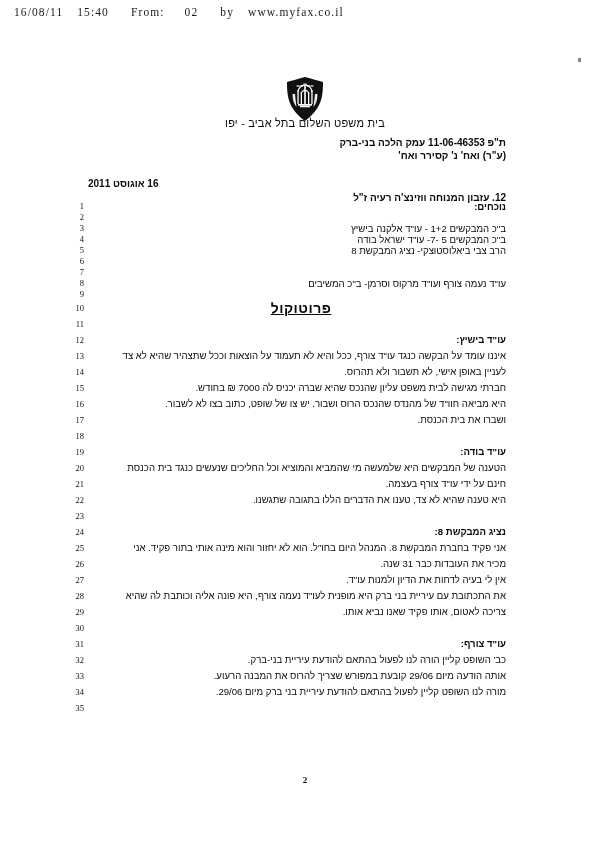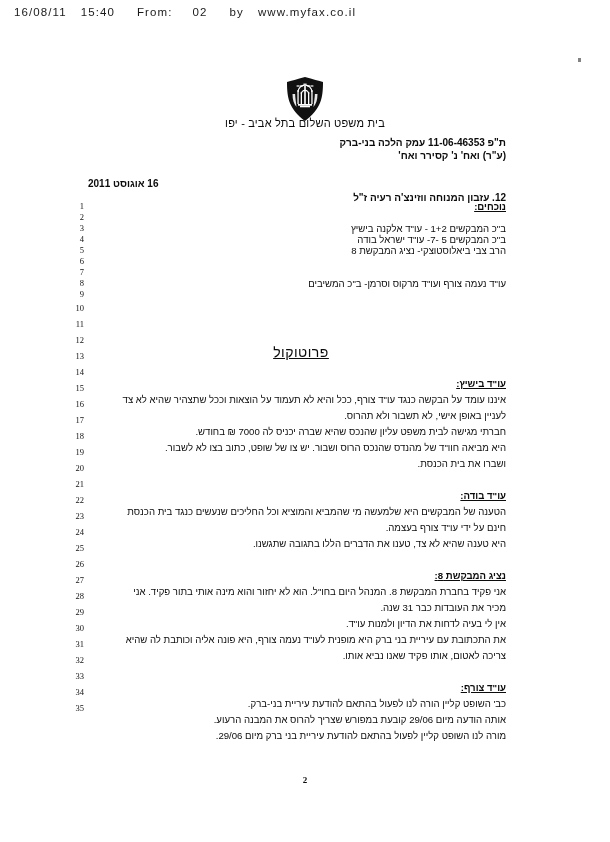--- a/index.html
+++ b/index.html
@@ -16,21 +16,21 @@
     overflow: hidden;
   }
 
   
   .fax-header {
     position: absolute;
     top: 6px;
     left: 14px;
     right: 2px;
     height: 16px;
-    font-family: Liberation Sans, sans-serif;
+    font-family: Liberation Serif, serif;
     font-size: 11.5px;
     letter-spacing: 1.1px;
     color: #1a1a1a;
     white-space: nowrap;
   }
   .fax-header .seg { display: inline-block; vertical-align: top; }
   .fax-sp-1 { width: 14px; display: inline-block; }
   .fax-sp-2 { width: 22px; display: inline-block; }
   .fax-sp-3 { width: 20px; display: inline-block; }
 
@@ -133,31 +133,29 @@
     direction: rtl;
     font-size: 9.6px;
     line-height: 11px;
     text-align: right;
   }
   .row { height: 11px; line-height: 11px; white-space: nowrap; overflow: visible; }
   .row.tall { height: 16px; line-height: 16px; }
 
   .sec-head {
     font-weight: bold;
-    text-decoration: underline;
     font-size: 9.6px;
   }
 
   .proto-title {
     font-size: 14px;
-    font-weight: normal;
+    font-weight: bold;
     text-decoration: underline;
     text-align: center;
     letter-spacing: .5px;
-    margin-top: 44px;
   }
 
   .page-num {
     position: absolute;
     left: 0; right: 0;
     top: 775px;
     text-align: center;
     font-size: 9px;
     font-weight: bold;
     font-family: "Liberation Serif", "DejaVu Serif", serif;

